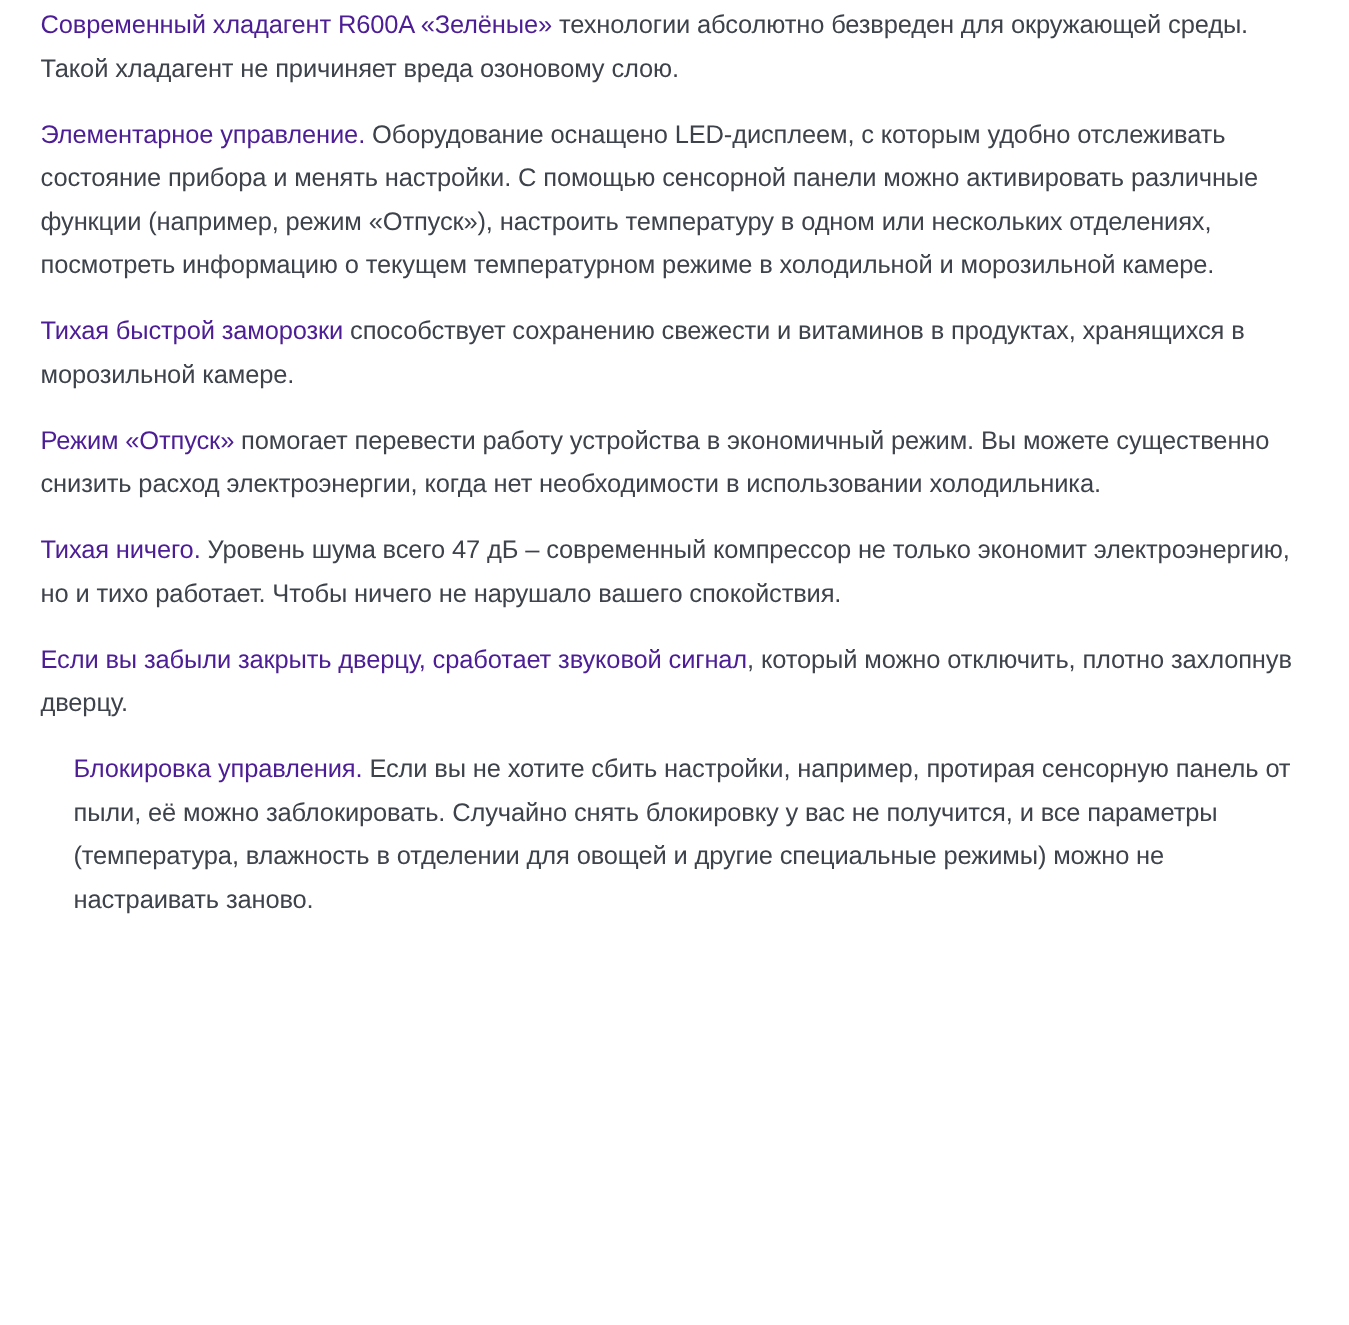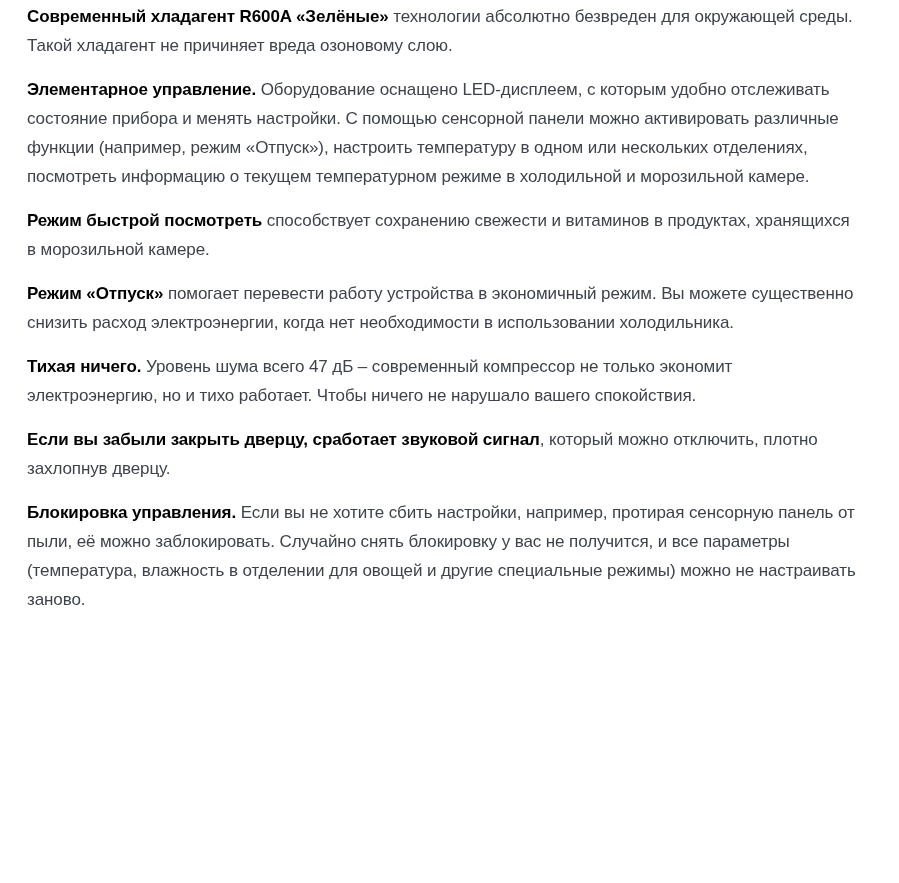--- a/index.html
+++ b/index.html
@@ -21,38 +21,39 @@
   }
   p.para {
     margin: 0 0 15px 0;
     font-size: 17px;
     line-height: 29px;
     color: #3e434b;
     letter-spacing: -0.1px;
   }
   p.para:last-child {
     margin-bottom: 0;
+    margin-left: 22px;
   }
   p.para strong {
-    font-weight: 700;
-    color: #000000;
+    font-weight: 400;
+    color: #4c1d95;
   }
 </style>
 </head>
 <body>
 
 <div class="content">
 
   <p class="para"><strong>Современный хладагент R600A «Зелёные»</strong><span> технологии абсолютно безвреден для окружающей среды. Такой хладагент не причиняет вреда озоновому слою.</span></p>
 
 
   <p class="para"><strong>Элементарное управление.</strong><span> Оборудование оснащено LED-дисплеем, с которым удобно отслеживать состояние прибора и менять настройки. С помощью сенсорной панели можно активировать различные функции (например, режим «Отпуск»), настроить температуру в одном или нескольких отделениях, посмотреть информацию о текущем температурном режиме в холодильной и морозильной камере.</span></p>
 
 
-  <p class="para"><strong>Режим быстрой посмотреть</strong><span> способствует сохранению свежести и витаминов в продуктах, хранящихся в морозильной камере.</span></p>
+  <p class="para"><strong>Тихая быстрой заморозки</strong><span> способствует сохранению свежести и витаминов в продуктах, хранящихся в морозильной камере.</span></p>
 
   <p class="para"><strong>Режим «Отпуск»</strong><span> помогает перевести работу устройства в экономичный режим. Вы можете существенно снизить расход электроэнергии, когда нет необходимости в использовании холодильника.</span></p>
 
   <p class="para"><strong>Тихая ничего.</strong><span> Уровень шума всего 47 дБ – современный компрессор не только экономит электроэнергию, но и тихо работает. Чтобы ничего не нарушало вашего спокойствия.</span></p>
 
   <p class="para"><strong>Если вы забыли закрыть дверцу, сработает звуковой сигнал</strong><span>, который можно отключить, плотно захлопнув дверцу.</span></p>
 
   <p class="para"><strong>Блокировка управления.</strong><span> Если вы не хотите сбить настройки, например, протирая сенсорную панель от пыли, её можно заблокировать. Случайно снять блокировку у вас не получится, и все параметры (температура, влажность в отделении для овощей и другие специальные режимы) можно не настраивать заново.</span></p>
 
 </div>

